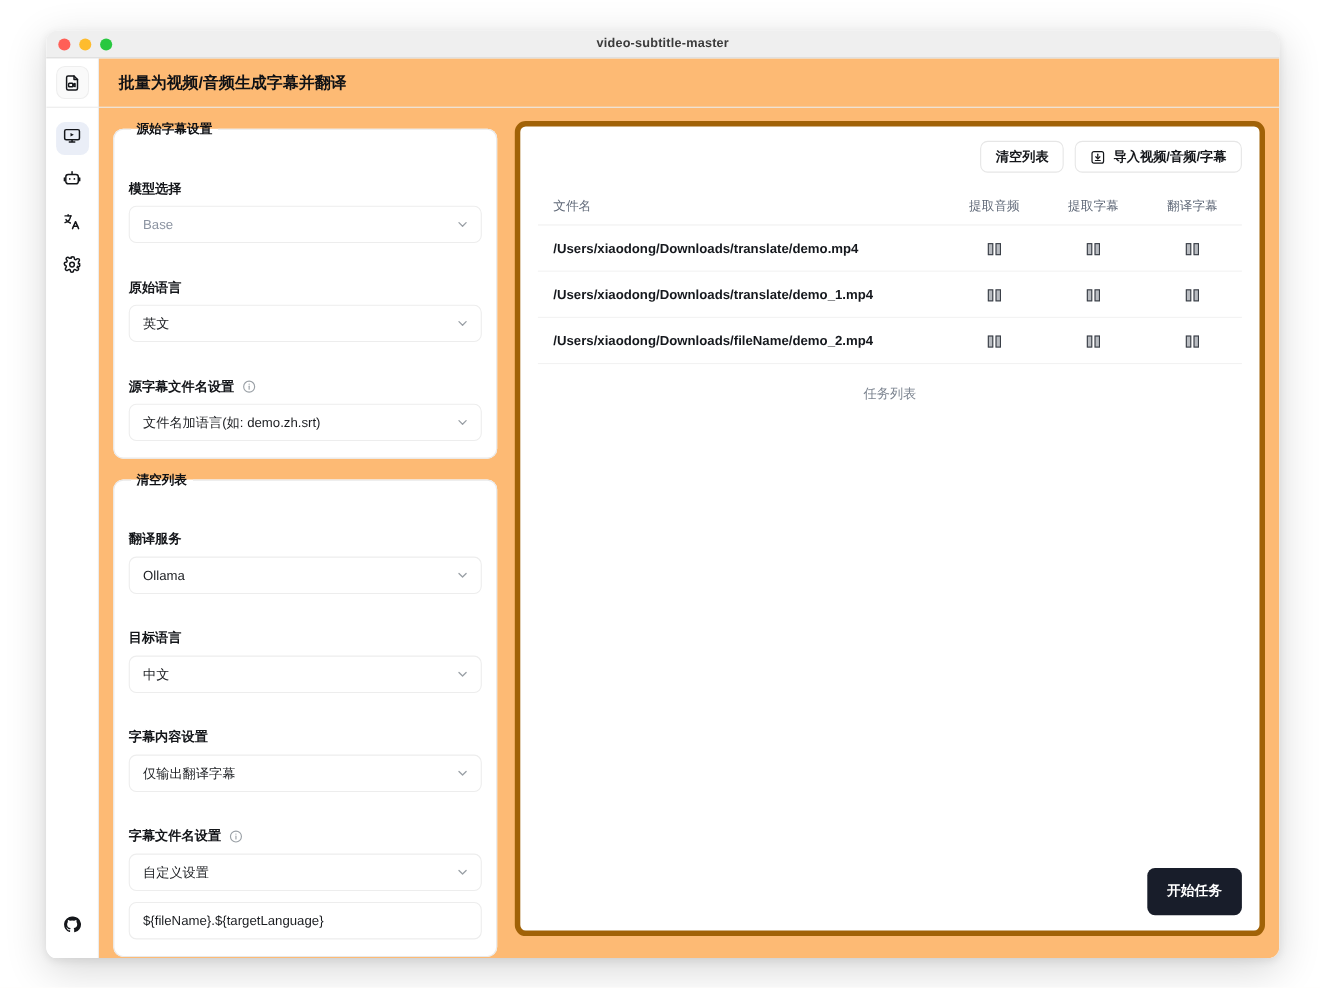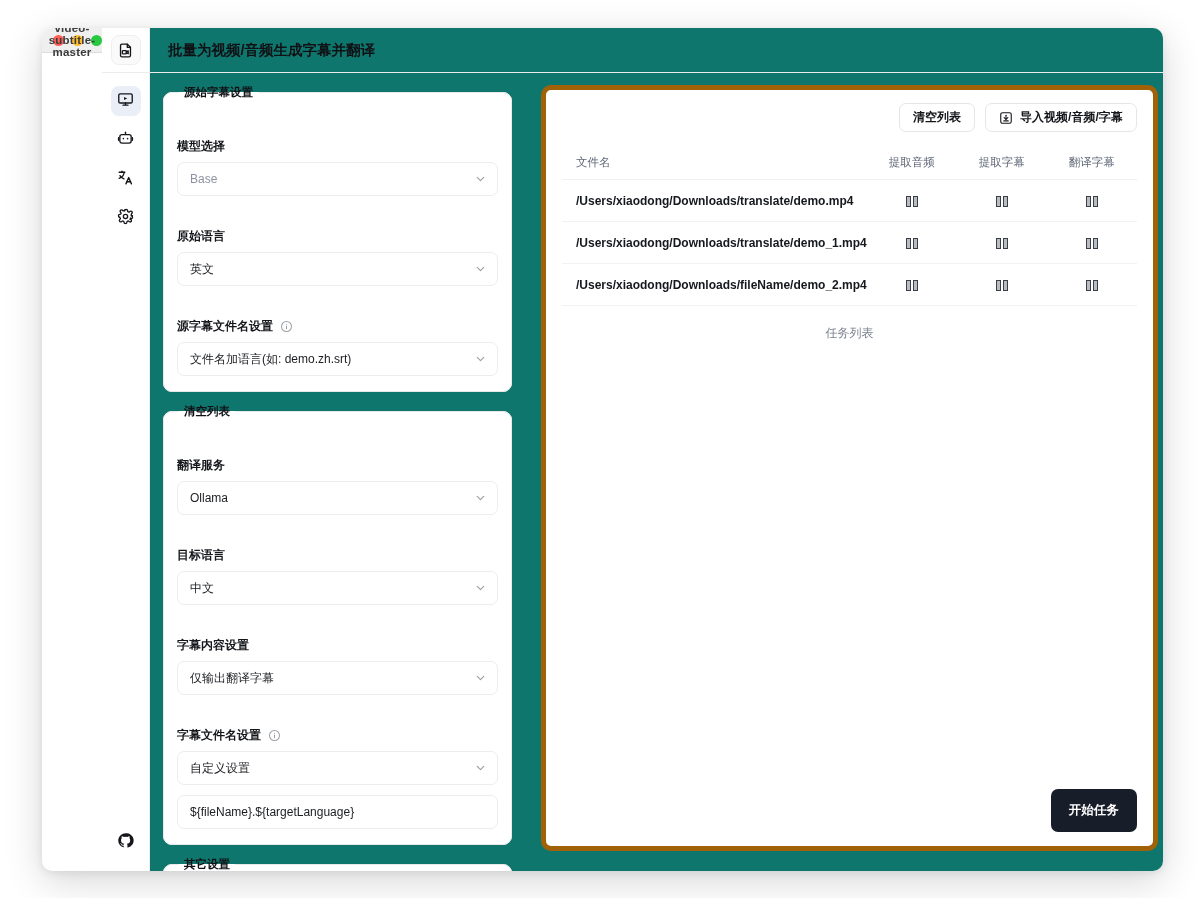--- a/index.html
+++ b/index.html
@@ -15,21 +15,21 @@
 
   
   .window {
     position: absolute;
     left: 42px; top: 28px;
     width: 1121px; height: 843px;
     background: #ffffff;
     border-radius: 10px;
     box-shadow: 0 10px 38px rgba(0,0,0,0.16), 0 2px 8px rgba(0,0,0,0.08);
     overflow: hidden;
-    display: flex; flex-direction: row;
+    display: flex; flex-direction: column;
   }
   .titlebar {
     height: 25px; flex: 0 0 25px;
     background: #efefef;
     border-bottom: 1px solid #dcdcdc;
     display: flex; align-items: center;
     position: relative;
   }
   .traffic { display: flex; gap: 8px; margin-left: 11px; }
   .dot { width: 11px; height: 11px; border-radius: 50%; }
@@ -67,30 +67,30 @@
   .rail-item {
     width: 30px; height: 30px; border-radius: 8px;
     display: flex; align-items: center; justify-content: center;
     color: #14161a;
   }
   .rail-item.active { background: #eaeef7; }
   .rail-spacer { flex: 1; }
   .rail-bottom { padding-bottom: 16px; display: flex; justify-content: center; width: 100%; }
 
   
-  .content { flex: 1; display: flex; flex-direction: column; min-width: 0; background: #0f766e; }
+  .content { flex: 1; display: flex; flex-direction: column; min-width: 0; background: #fdba74; }
   .page-head {
     height: 45px; flex: 0 0 45px;
     border-bottom: 1px solid #ececec;
     display: flex; align-items: center;
     padding-left: 18px;
   }
   .page-title { font-size: 14.5px; font-weight: bold; color: #0f1115; }
 
-  .workspace { flex: 1; display: flex; gap: 29px; padding: 12px 13px 20px 13px; min-height: 0; }
+  .workspace { flex: 1; display: flex; gap: 16px; padding: 12px 13px 20px 13px; min-height: 0; }
 
   
   .settings-col { width: 349px; flex: 0 0 349px; display: flex; flex-direction: column; gap: 12px; }
 
   fieldset.card {
     margin: 0; border: 1px solid #e9e9e9; border-radius: 9px;
     padding: 6px 13px 15px 13px; background: #fff;
   }
   fieldset.card legend {
     font-size: 11.5px; font-weight: bold; color: #0f1115;

